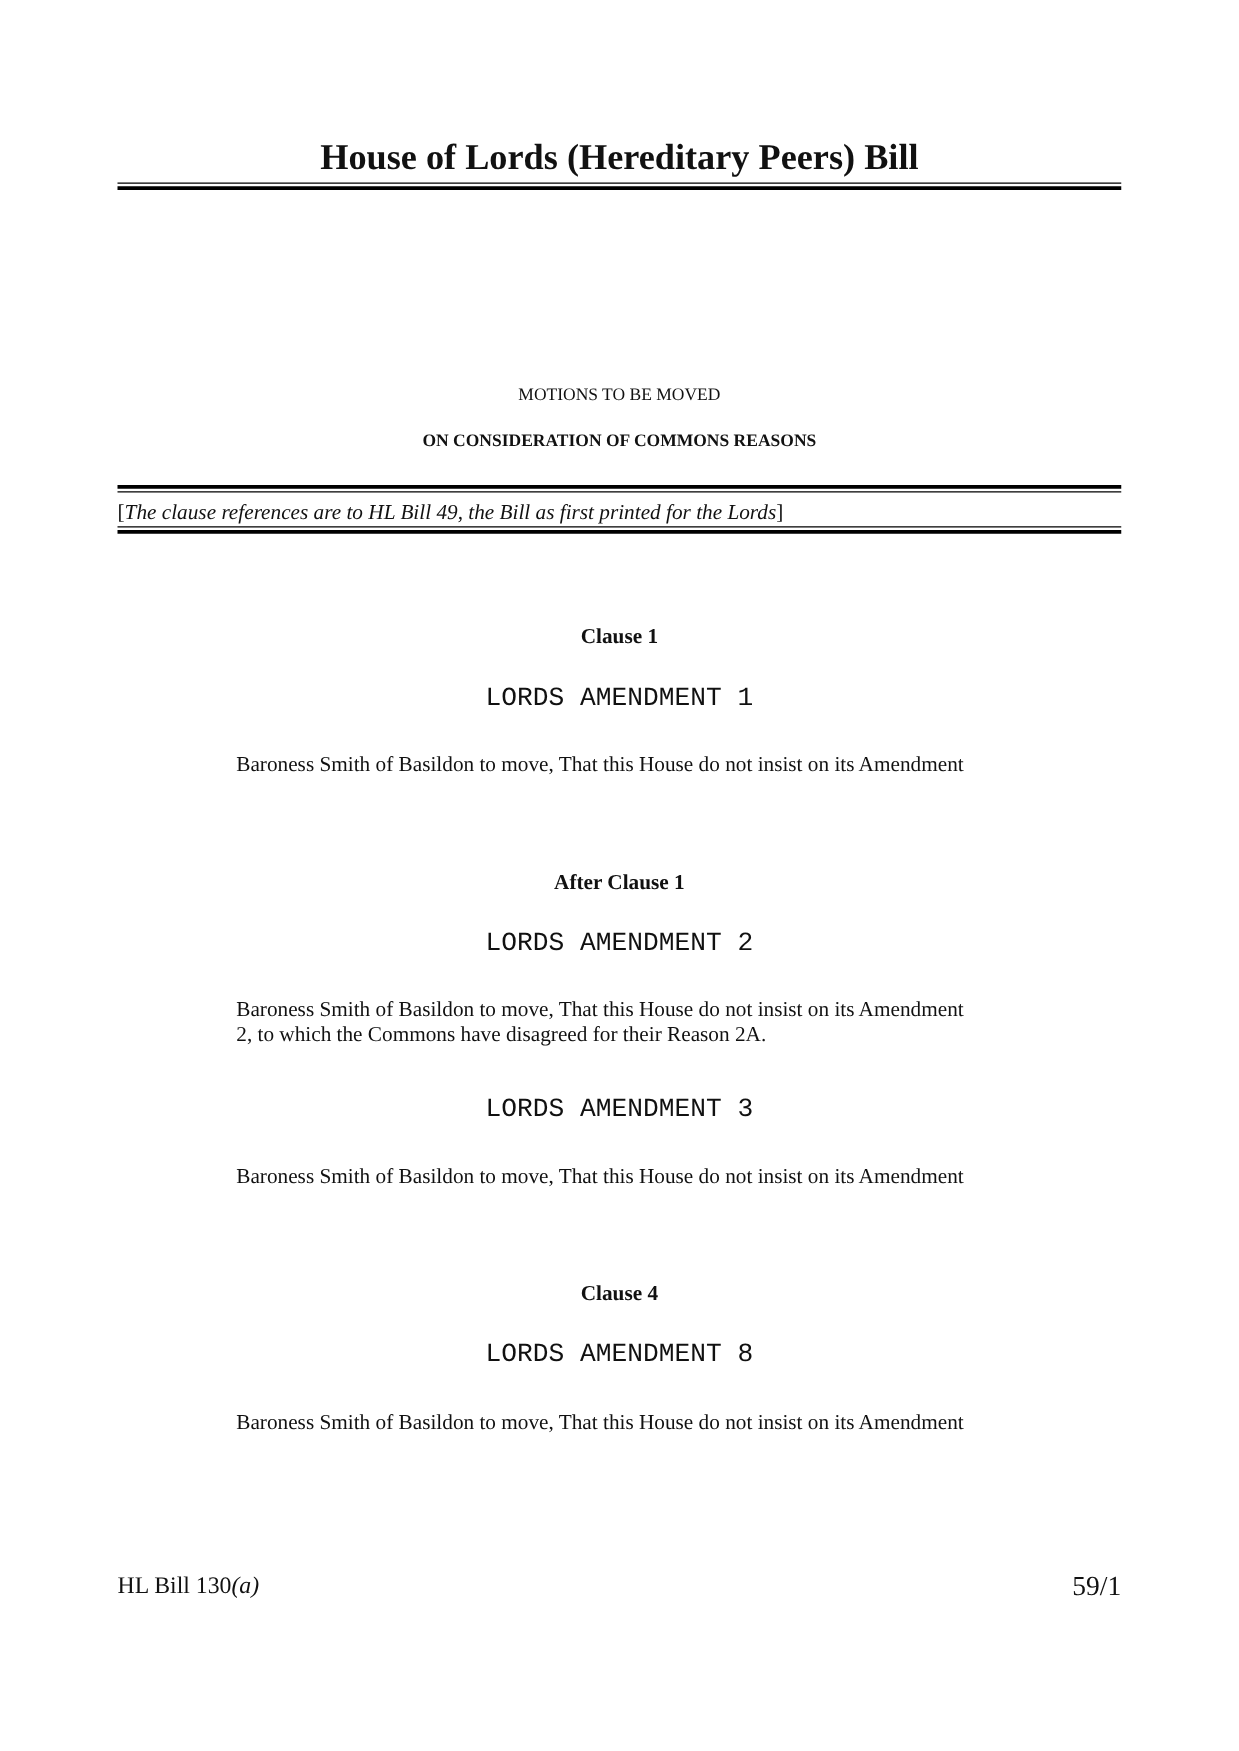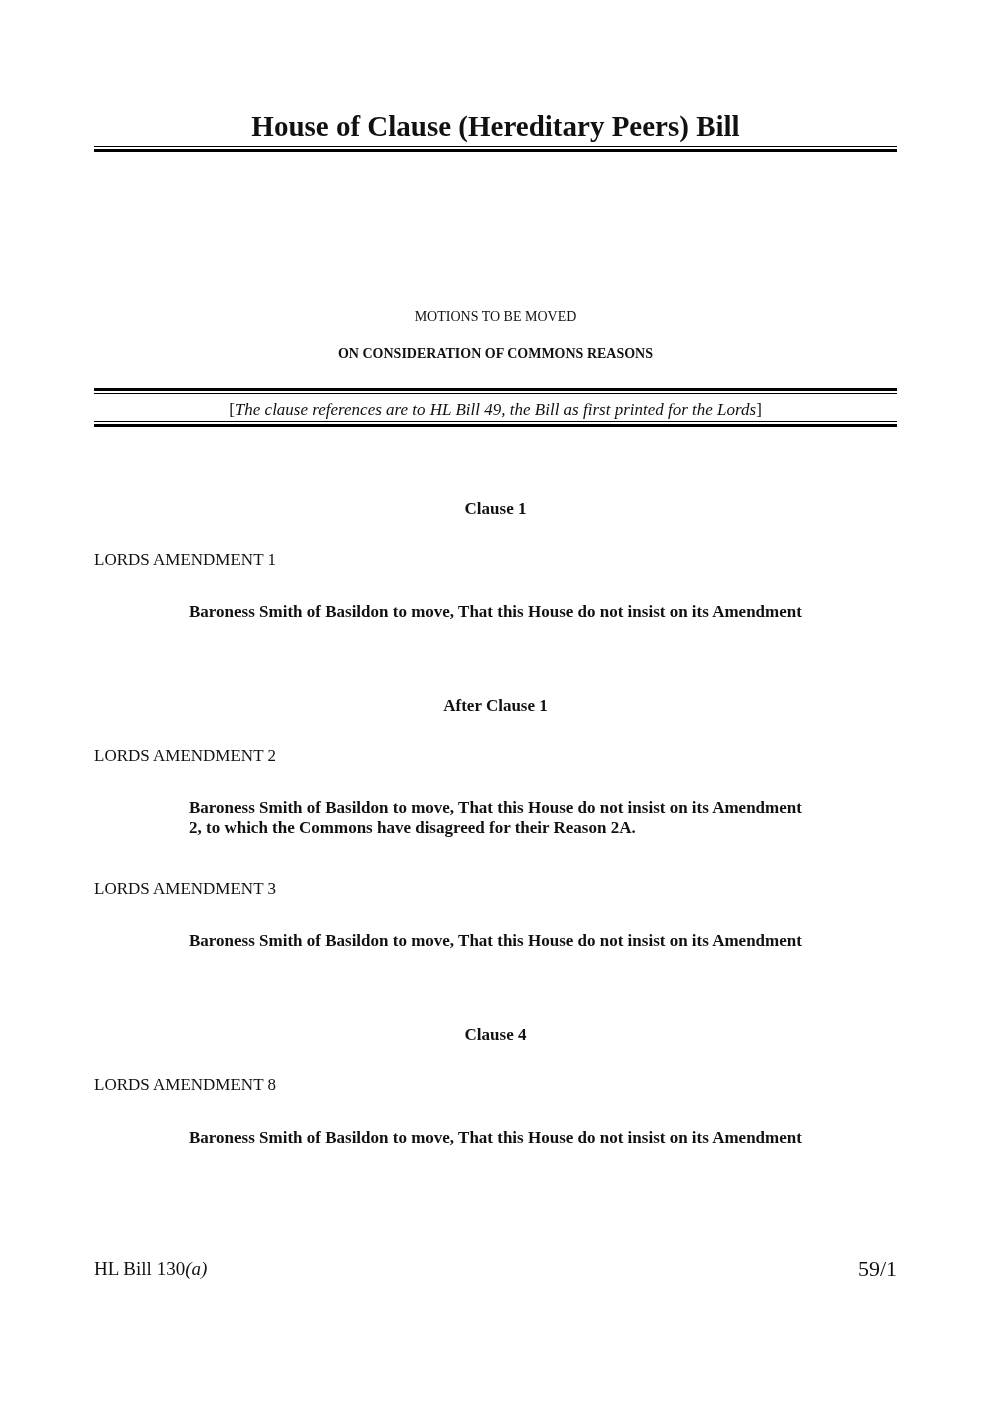--- a/index.html
+++ b/index.html
@@ -14,43 +14,43 @@
   .dbl-rule {
     position: absolute; left: 94px; width: 803px;
     border-top: 1px solid #000; border-bottom: 3px solid #000; height: 2px;
   }
   .dbl-rule.inv { border-top: 3px solid #000; border-bottom: 1px solid #000; }
   .centered {
     position: absolute; left: 94px; width: 803px; text-align: center;
     font-size: 14px; line-height: 24px;
   }
   .note {
-    position: absolute; left: 94px; width: 803px; text-align: center;
+    position: absolute; left: 94px; width: 803px; 
     font-size: 17px; line-height: 22px;
   }
   .note i { font-style: italic; }
   .heading-bold {
     position: absolute; left: 94px; width: 803px; text-align: center;
     font-size: 17px; font-weight: bold; line-height: 22px; font-family: Liberation Serif, serif;
   }
   .amend-label {
-    position: absolute; left: 94px; width: 803px; 
-    font-size: 17px; line-height: 22px;
+    position: absolute; left: 94px; width: 803px; text-align: center;
+    font-size: 21px; line-height: 22px; font-family: Liberation Mono, monospace;
   }
   .motion {
     position: absolute; left: 189px; width: 710px;
-    font-size: 17px; font-weight: bold; line-height: 20px;
+    font-size: 17px; font-weight: normal; line-height: 20px;
   }
   .footer-left { position: absolute; left: 94px; top: 1258px; font-size: 19px; line-height: 22px; }
   .footer-right { position: absolute; right: 94px; top: 1258px; font-size: 22px; line-height: 22px; }
 </style>
 </head>
 <body>
 
-<div class="title">House of Clause (Hereditary Peers) Bill</div>
+<div class="title">House of Lords (Hereditary Peers) Bill</div>
 <div class="dbl-rule" style="top:146px;"></div>
 
 <div class="centered" style="top:305px;">MOTIONS TO BE MOVED</div>
 <div class="centered" style="top:342px;font-weight:bold;">ON CONSIDERATION OF COMMONS REASONS</div>
 
 <div class="dbl-rule inv" style="top:388px;"></div>
 <div class="note" style="top:399px;">
   <span>[</span><i>The clause references are to HL Bill 49, the Bill as first printed for the Lords</i><span>]</span>
 </div>
 <div class="dbl-rule" style="top:421px;"></div>

